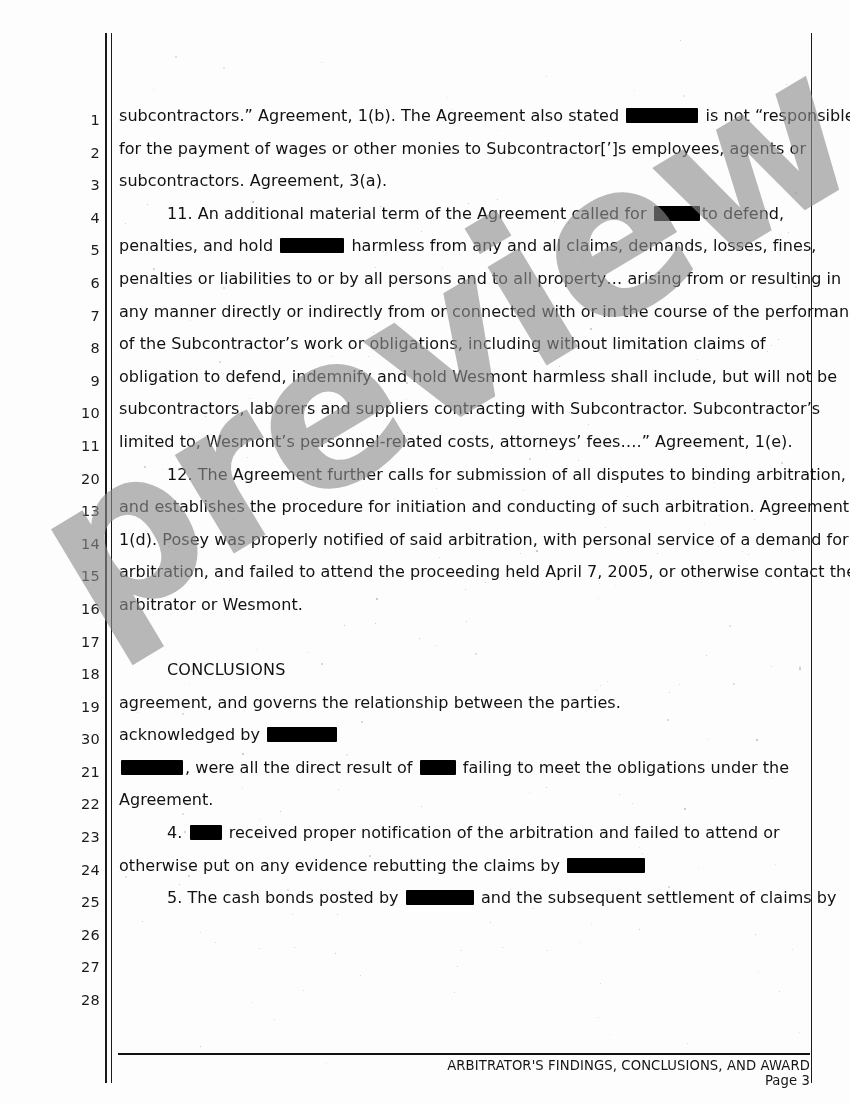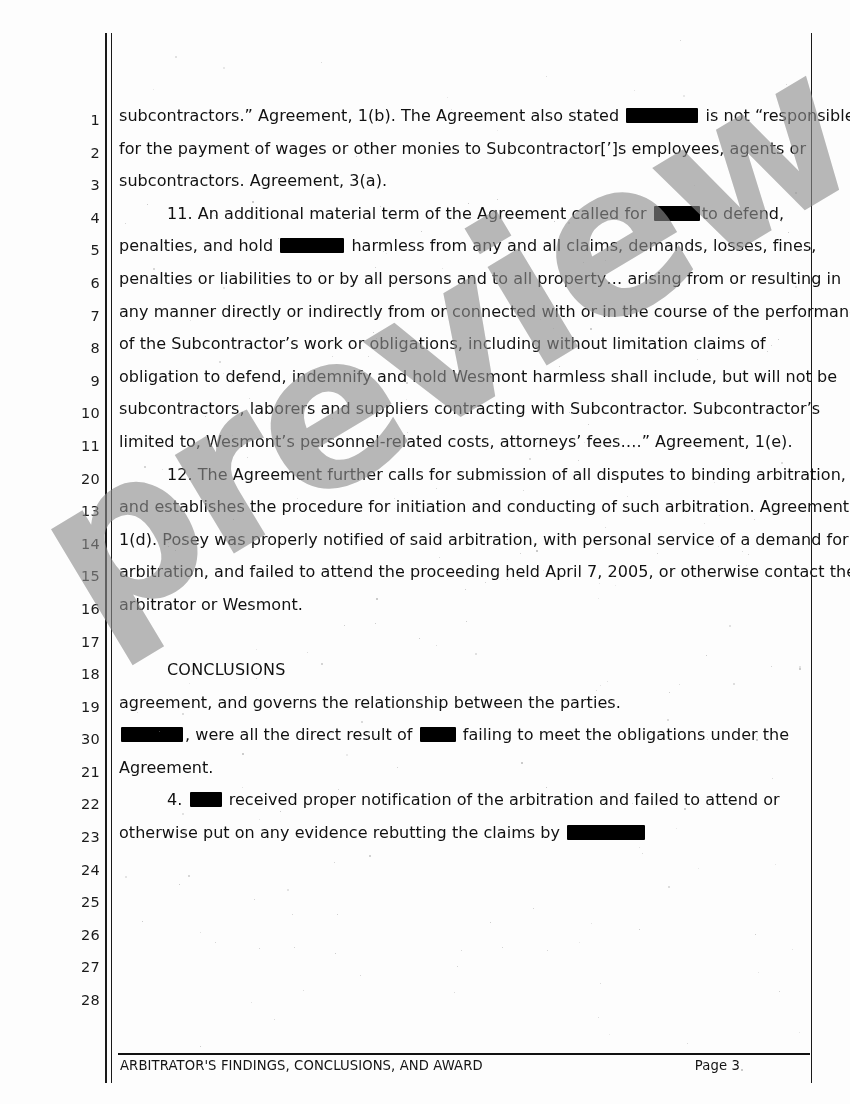--- a/index.html
+++ b/index.html
@@ -102,21 +102,22 @@
   }
   #footer {
     position: absolute;
     left: 120px;
     top: 1058px;
     width: 690px;
     font-size: 13.2px;
     color: #151515;
     letter-spacing: .1px;
     display: flex;
-    align-items: flex-start;
+    align-items: flex-end;
+    flex-direction: column;
   }
   #footer .f-title { flex: 0 0 auto; }
   #footer .f-page  { margin-left: 212px; }
 
   
   #watermark {
     position: absolute;
     left: 0;
     top: 0;
     width: 850px;
@@ -193,24 +194,26 @@
       <div class="tl"><span>subcontractors, laborers and suppliers contracting with Subcontractor.  Subcontractor’s</span></div>
       <div class="tl"><span>limited to, Wesmont’s personnel-related costs, attorneys’ fees….”  Agreement, 1(e).</span></div>
       <div class="tl indent"><span>12.  The  Agreement further calls for submission of all disputes to binding arbitration,</span></div>
       <div class="tl"><span>and establishes the procedure for initiation and conducting of such arbitration.  Agreement,</span></div>
       <div class="tl"><span>1(d).  Posey was properly notified of said arbitration, with personal service of a demand for</span></div>
       <div class="tl"><span>arbitration, and failed to attend the proceeding held April 7, 2005, or otherwise contact the</span></div>
       <div class="tl"><span>arbitrator or Wesmont.</span></div>
       <div class="tl blank"></div>
       <div class="tl heading"><span>CONCLUSIONS</span></div>
       <div class="tl"><span>agreement, and governs the relationship between the parties.</span></div>
+      <div class="tl"><span>acknowledged by </span><span class="redact" style="width: 70px;"></span></div>
       <div class="tl"><span class="redact" style="width: 62px;"></span><span>, were all the direct result of </span><span class="redact" style="width: 36px;"></span><span> failing to meet the obligations under the</span></div>
       <div class="tl"><span>Agreement.</span></div>
       <div class="tl indent"><span>4.  </span><span class="redact" style="width: 32px;"></span><span> received proper notification of the arbitration and failed to attend or</span></div>
       <div class="tl"><span>otherwise put on any evidence rebutting the claims by </span><span class="redact" style="width: 78px;"></span></div>
+      <div class="tl indent"><span>5.  The cash bonds posted by </span><span class="redact" style="width: 68px;"></span><span> and the subsequent settlement of claims by</span></div>
     </div>
 
   <div id="footer-rule"></div>
   <div id="footer">
     <span class="f-title">ARBITRATOR'S FINDINGS, CONCLUSIONS, AND AWARD</span>
     <span class="f-page">Page 3</span>
   </div>
 
   <div id="watermark">
     <div class="wm-text">preview</div>

